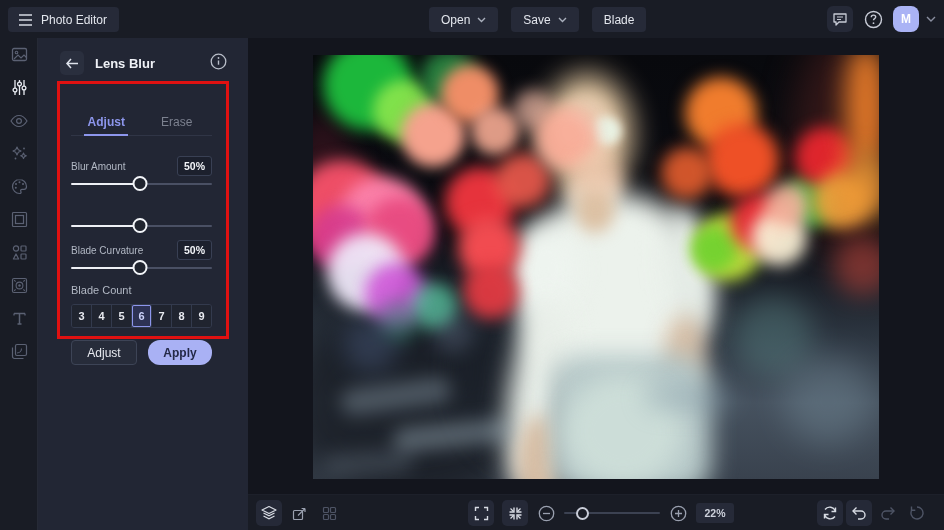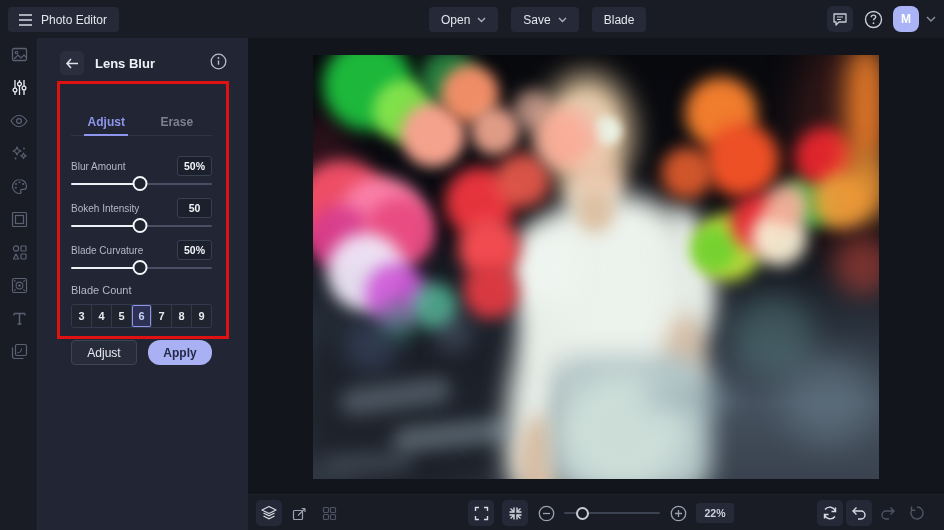--- a/index.html
+++ b/index.html
@@ -32,21 +32,21 @@
   .panel-header { position:absolute; left:0; top:10px; width:210px; height:30px; }
   .back-btn { position:absolute; left:22px; top:3px; width:24px; height:24px; background:#2a2f3e; border-radius:5px;
               display:flex; align-items:center; justify-content:center; color:#dfe3ec; cursor:pointer; }
   .panel-title { position:absolute; left:57px; top:8px; font-size:13px; font-weight:bold; color:#eff1f6; }
   .info-btn { position:absolute; right:21px; top:5px; color:#b9bec9; cursor:pointer; }
 
   .panel-content { position:absolute; left:33px; top:38px; width:141px; height:430px; }
   .tabs { position:absolute; left:0; top:12px; width:141px; height:24px; display:flex; border-bottom:1px solid #303546;margin-top:24px; }
   .tab { flex:1; text-align:center; font-size:12px; line-height:20px; cursor:pointer; position:relative; }
   .tab.active { color:#8d96ec; font-weight:bold; }
-  .tab.inactive { color:#7c818f;font-weight:bold; }
+  .tab.inactive { color:#7c818f; }
   .tab.active::after { content:""; position:absolute; left:50%; transform:translateX(-50%); bottom:-1px; width:44px; height:2px; background:#8d96ec; }
 
   .ctl-row { position:absolute; left:0; width:141px; height:22px; display:flex; align-items:center; justify-content:space-between; }
   .ctl-label { font-size:10px; color:#b2b8c4; }
   .val-box { width:35px; height:20px; background:#1c202d; border:1px solid #394054; border-radius:3px;
              color:#f2f4f8; font-size:10.5px; font-weight:bold; display:flex; align-items:center; justify-content:center; }
   .slider { position:absolute; left:0; width:141px; height:16px; cursor:pointer; }
   .slider .track { position:absolute; left:0; top:7px; width:141px; height:2px; border-radius:1px;
                    background:linear-gradient(to right,#eef0f5 0%,#eef0f5 49%,#4a5064 49%,#4a5064 100%); }
   .slider .handle { position:absolute; left:49%; top:0; transform:translateX(-50%); width:15px; height:15px;
@@ -244,24 +244,20 @@
 
       <div class="ctl-row" style="top:79px">
         <span class="ctl-label">Blur Amount</span>
         <span class="val-box">50%</span>
       </div>
       <div class="slider" style="top:100px">
         <div class="track"></div>
         <div class="handle"></div>
       </div>
 
-      <div class="ctl-row" style="top:121px">
-        <span class="ctl-label">Bokeh Intensity</span>
-        <span class="val-box">50</span>
-      </div>
       <div class="slider" style="top:142px">
         <div class="track"></div>
         <div class="handle"></div>
       </div>
 
       <div class="ctl-row" style="top:163px">
         <span class="ctl-label">Blade Curvature</span>
         <span class="val-box">50%</span>
       </div>
       <div class="slider" style="top:184px">

